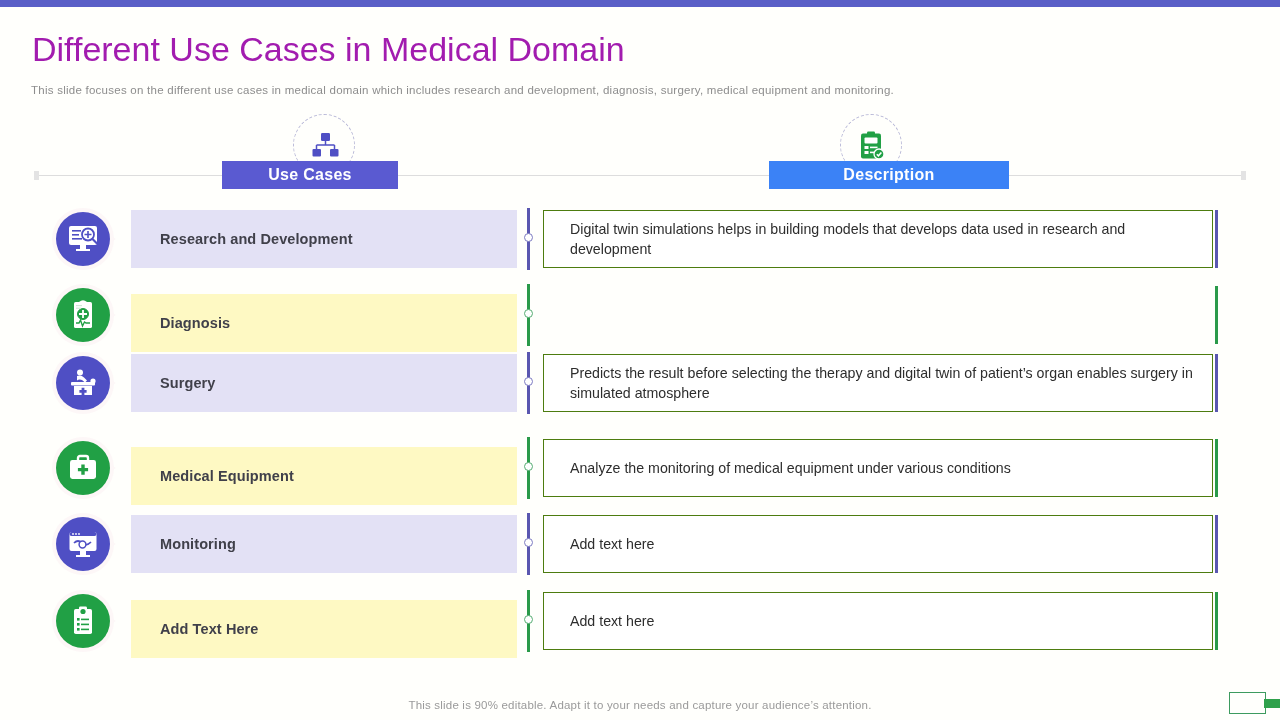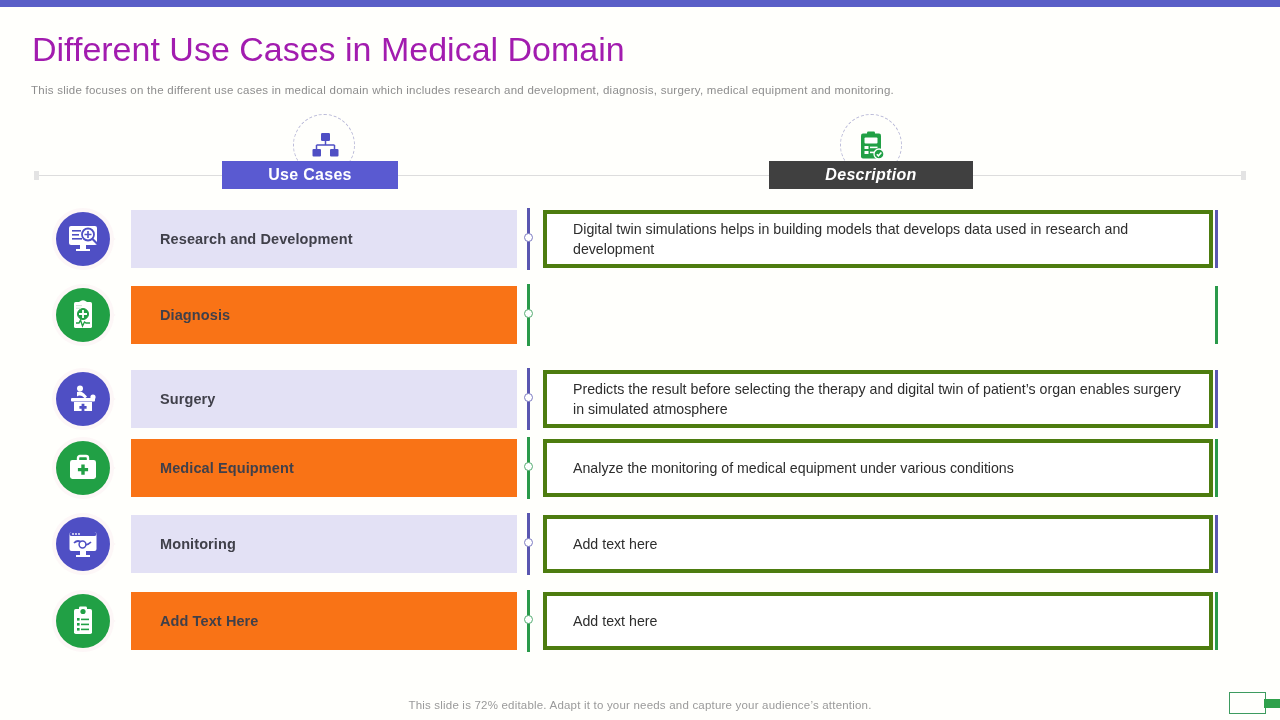--- a/index.html
+++ b/index.html
@@ -36,21 +36,21 @@
   .dashcircle.uc { left: 293px; top: 114px; }
   .dashcircle.de { left: 840px; top: 114px; }
   .dashcircle .gl { position: absolute; left: 0; top: 0; width: 62px; height: 62px;
                     display: flex; align-items: center; justify-content: center; }
 
   .banner {
     position: absolute; height: 28px; display: flex; align-items: center; justify-content: center;
     color: #ffffff; font-size: 16px; font-weight: bold; letter-spacing: .3px;
   }
   .banner.uc { left: 222px; top: 161px; width: 176px; background: #5a5ad1; }
-  .banner.de { left: 769px; top: 161px; width: 204px; background: #404040; font-style: italic; }
+  .banner.de { left: 769px; top: 161px; width: 240px; background: #3b82f6; }
 
   
   .row { position: absolute; left: 0; width: 1280px; height: 62px; }
 
   .badge {
     position: absolute; left: 56px; top: 0; width: 54px; height: 54px;
   }
   .badge .halo {
     position: absolute; left: -4px; top: -4px; width: 62px; height: 62px;
     border-radius: 50%; background: #fdf7f7;
@@ -65,36 +65,36 @@
   }
   .badge.p .disc { background: #4f4fc4; }
   .badge.g .disc { background: #21a045; }
 
   .labelbox {
     position: absolute; left: 131px; width: 386px; height: 58px; top: -2px;
     display: flex; align-items: center; padding-left: 29px;
     font-size: 14.5px; color: #40404a; letter-spacing: .1px; font-weight: bold;
   }
   .labelbox.p { background: #e3e1f5; }
-  .labelbox.g { background: #f97316; }
+  .labelbox.g { background: #fef9c3; margin-top: 8px; }
 
   .connector { position: absolute; left: 524px; top: -4px; width: 9px; height: 62px; }
   .connector .bar { position: absolute; left: 3px; top: 0; width: 3px; height: 62px; }
   .connector.p .bar { background: #5a57b0; }
   .connector.g .bar { background: #2a9a4a; }
   .connector .dot {
     position: absolute; left: 0px; top: 25px; width: 9px; height: 9px;
     border-radius: 50%; background: #ffffff;
   }
   .connector.p .dot { border: 1.2px solid #7d7bc2; }
   .connector.g .dot { border: 1.2px solid #56ad72; }
 
   .descbox {
     position: absolute; left: 543px; top: -2px; width: 670px; height: 58px;
-    background: #ffffff; border: 4px solid #4d7c0f;
+    background: #ffffff; border: 1px solid #4d7c0f;
     display: flex; align-items: center; padding: 0 18px 0 26px;
     font-size: 14.2px; color: #2d2d2d; line-height: 1.42;
   }
   .descedge { position: absolute; left: 1215px; top: -2px; width: 3px; height: 58px; }
   .descedge.p { background: #5a57b0; }
   .descedge.g { background: #2a9a4a; }
 
   .footer {
     position: absolute; left: 0; top: 699px; width: 1280px; text-align: center;
     font-size: 11.5px; color: #9a9a9a; letter-spacing: .2px;
@@ -199,21 +199,21 @@
       </div>
     </div>
     <div class="labelbox g">Diagnosis</div>
     <div class="connector g">
       <div class="bar"></div>
       <div class="dot"></div>
     </div>
     <div class="descedge g"></div>
   </div>
 
-  <div class="row" style="top:372px">
+  <div class="row" style="top:356px">
     <div class="badge p">
       <div class="halo"></div>
       <div class="ptr"></div>
       <div class="disc">
         <svg width="32" height="30" viewBox="0 0 32 30">
           <circle cx="13" cy="4.5" r="3" fill="#ffffff"></circle>
           <path d="M10 8 q4 -1.5 7 1.5 l3 3 l-2 2 l-3 -2.5 q-3 -1 -5 0.5 z" fill="#ffffff"></path>
           <rect x="4" y="14" width="24" height="3.6" rx="1" fill="#ffffff"></rect>
           <circle cx="26" cy="13" r="2.6" fill="#ffffff"></circle>
           <path d="M7 18 h18 v9 H7 z" fill="#ffffff"></path>
@@ -297,17 +297,17 @@
     </div>
     <div class="labelbox g">Add Text Here</div>
     <div class="connector g">
       <div class="bar"></div>
       <div class="dot"></div>
     </div>
     <div class="descbox">Add text here</div>
     <div class="descedge g"></div>
   </div>
 
-  <div class="footer">This slide is 72% editable. Adapt it to your needs and capture your audience’s attention.</div>
+  <div class="footer">This slide is 90% editable. Adapt it to your needs and capture your audience’s attention.</div>
   <div class="cornerbox"></div>
   <div class="cornertab"></div>
 
 </div>
 
 </body></html>

